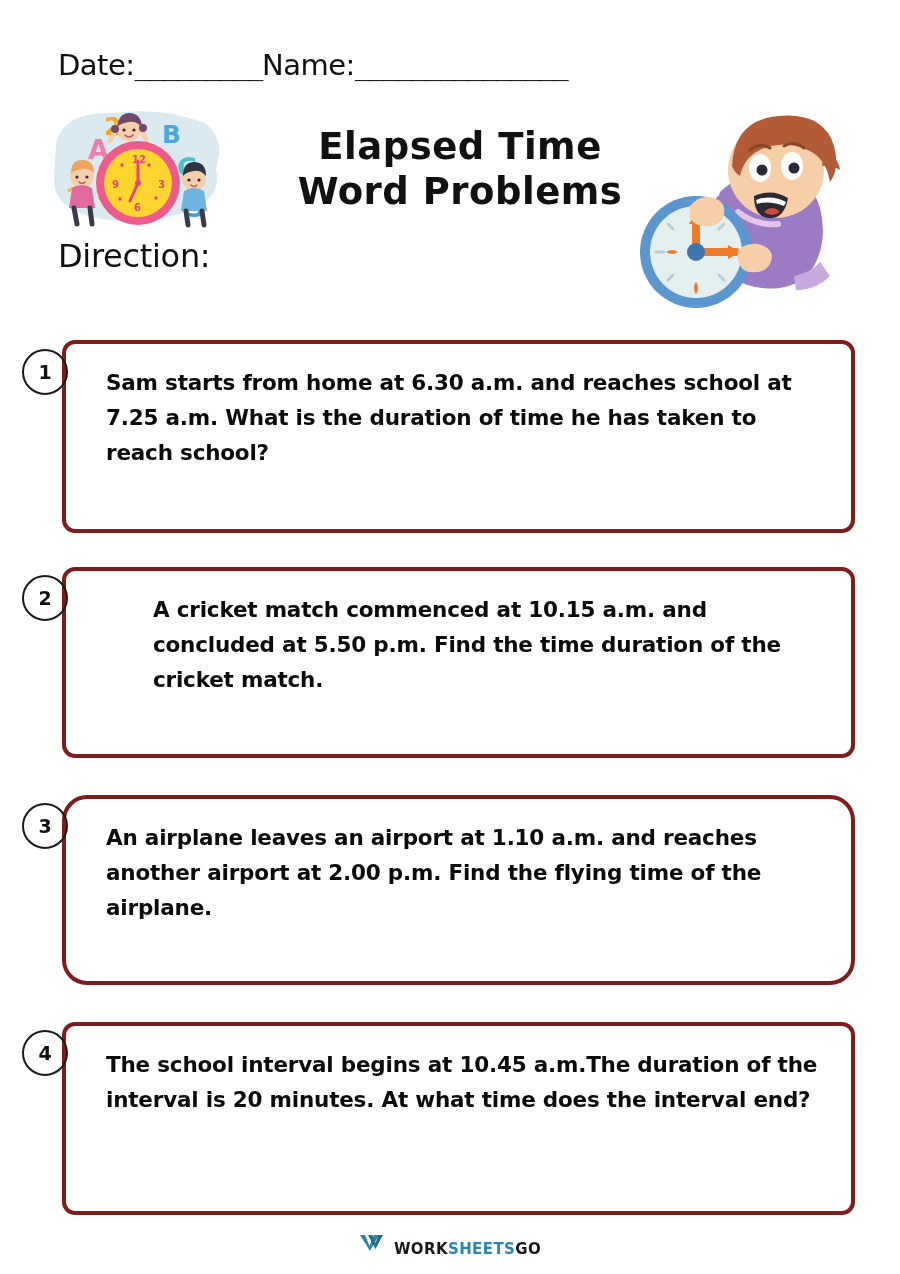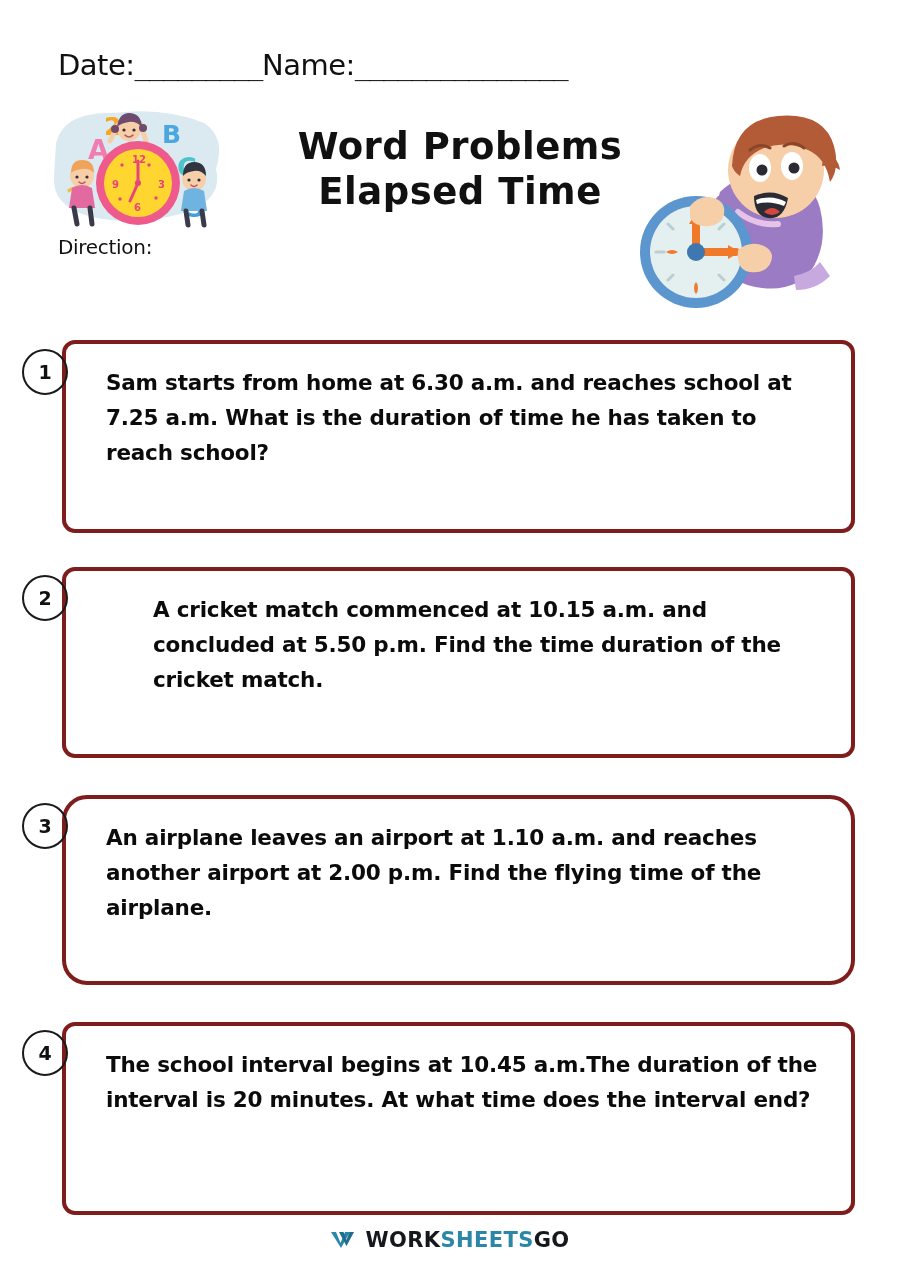--- a/index.html
+++ b/index.html
@@ -62,21 +62,21 @@
 
   
   .direction-block {
     position: absolute;
     top: 232px;
     left: 58px;
     z-index: 4;
   }
   .direction-line {
     font-family: "DejaVu Sans", sans-serif;
-    font-size: 20px;
+    font-size: 32px;
     font-weight: 400;
     color: #111111;
     line-height: 1.55;
     letter-spacing: -0.3px;
     text-align: center;
   }
 
   
   .illus-left {
     position: absolute;
@@ -147,23 +147,24 @@
     width: 900px;
     display: flex;
     align-items: center;
     justify-content: center;
     gap: 9px;
   }
   .footer-logo { width: 26px; height: 20px; display: block; }
   .footer-text {
     font-family: "DejaVu Sans", sans-serif;
     font-weight: 700;
-    font-size: 21px;
+    font-size: 15px;
     letter-spacing: 0.4px;
     display: flex;
+    margin-top: 12px;
   }
   .fw-dark { color: #16181c; }
   .fw-teal { color: #2a87a8; }
 </style>
 </head>
 <body>
 
 <div class="header-line">
   <div class="field">
     <span>Date:</span>
@@ -227,22 +228,22 @@
       <circle cx="112" cy="95" r="1.7" fill="#e8447c"></circle>
     <circle cx="78" cy="62" r="1.7" fill="#e8447c"></circle>
       <circle cx="76" cy="96" r="1.7" fill="#e8447c"></circle>
     <path d="M94 80 L94 58" stroke="#e8447c" stroke-width="3" stroke-linecap="round"></path>
     <path d="M94 80 L86 98" stroke="#e8447c" stroke-width="3" stroke-linecap="round"></path>
     <circle cx="94" cy="80" r="3" fill="#e8447c"></circle>
   </svg>
 </div>
 
 <div class="title-block">
+  <div class="title-line">Elapsed Time</div>
   <div class="title-line">Word Problems</div>
-  <div class="title-line">Elapsed Time</div>
 </div>
 
 <div class="illus-right">
   <svg viewBox="0 0 250 212" xmlns="http://www.w3.org/2000/svg">
 
     <path d="M108 92 q22 -22 56 -18 q36 4 44 34 q8 32 -6 58 q-16 26 -52 22 q-34 -4 -44 -30 q-10 -28 2 -66 z" fill="#9b7bc4"></path>
     <path d="M106 96 q-12 14 -10 34 q2 18 16 26 l18 -16 q-12 -10 -12 -24 q0 -12 6 -18 z" fill="#9b7bc4"></path>
     <path d="M108 126 q-6 10 -2 22 l16 -6 q-6 -8 -4 -14 z" fill="#c7a9e0"></path>
     <path d="M182 176 q18 -4 26 -14 l10 14 q-14 14 -34 14 z" fill="#c7a9e0"></path>
 

